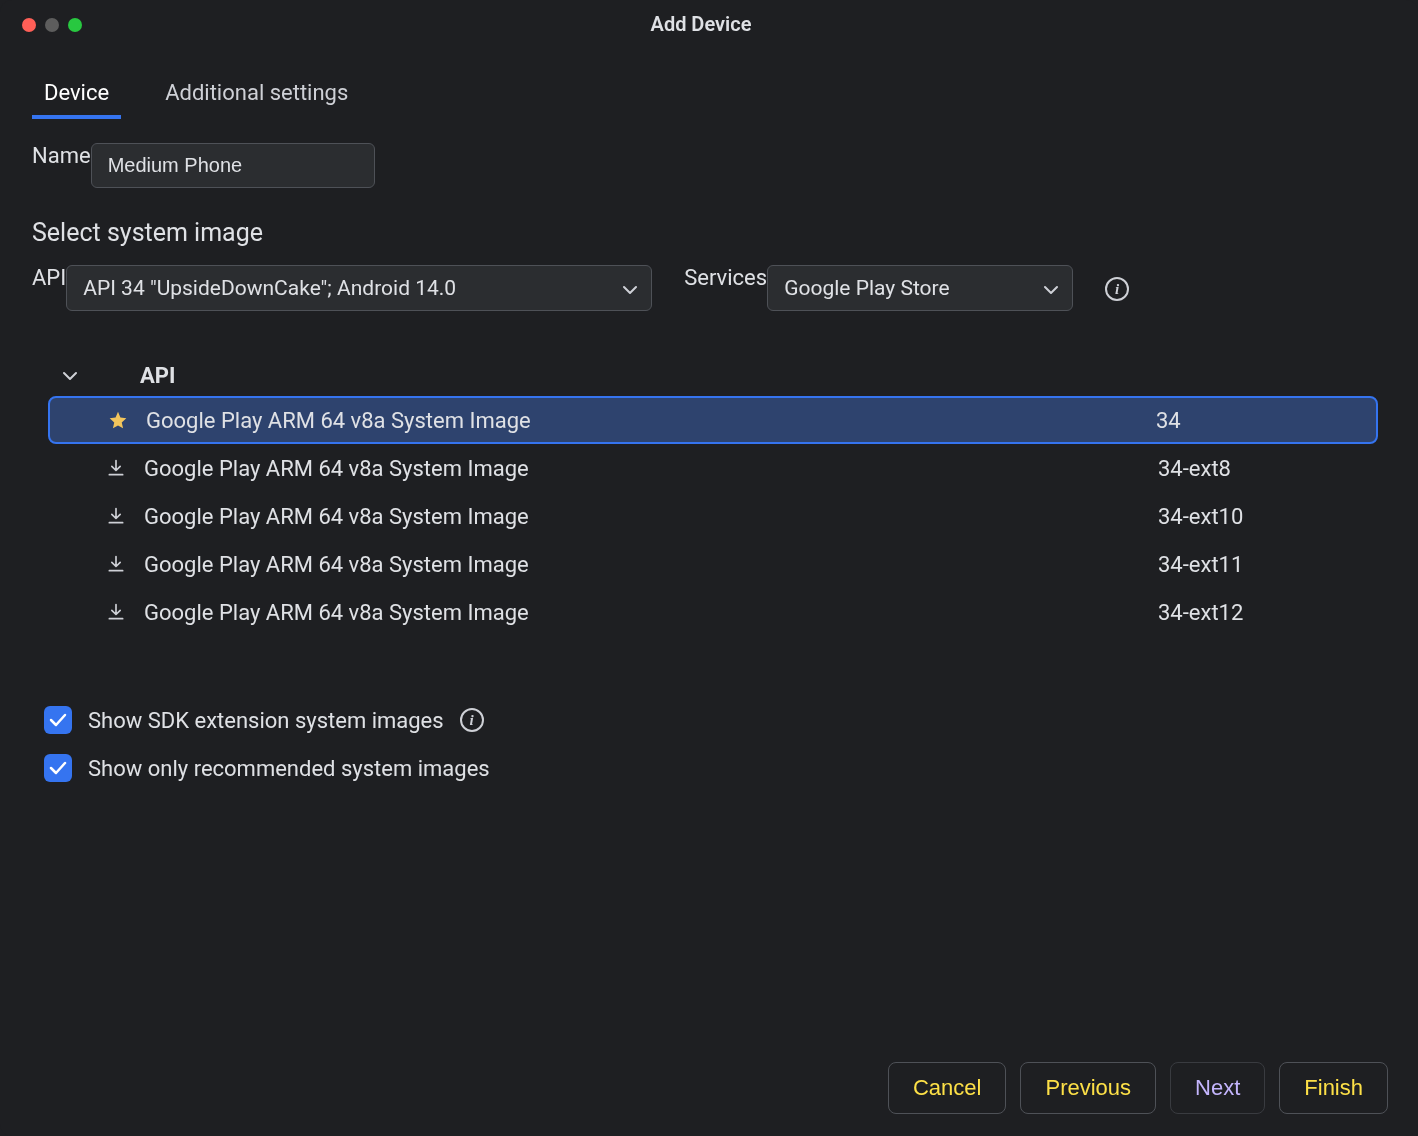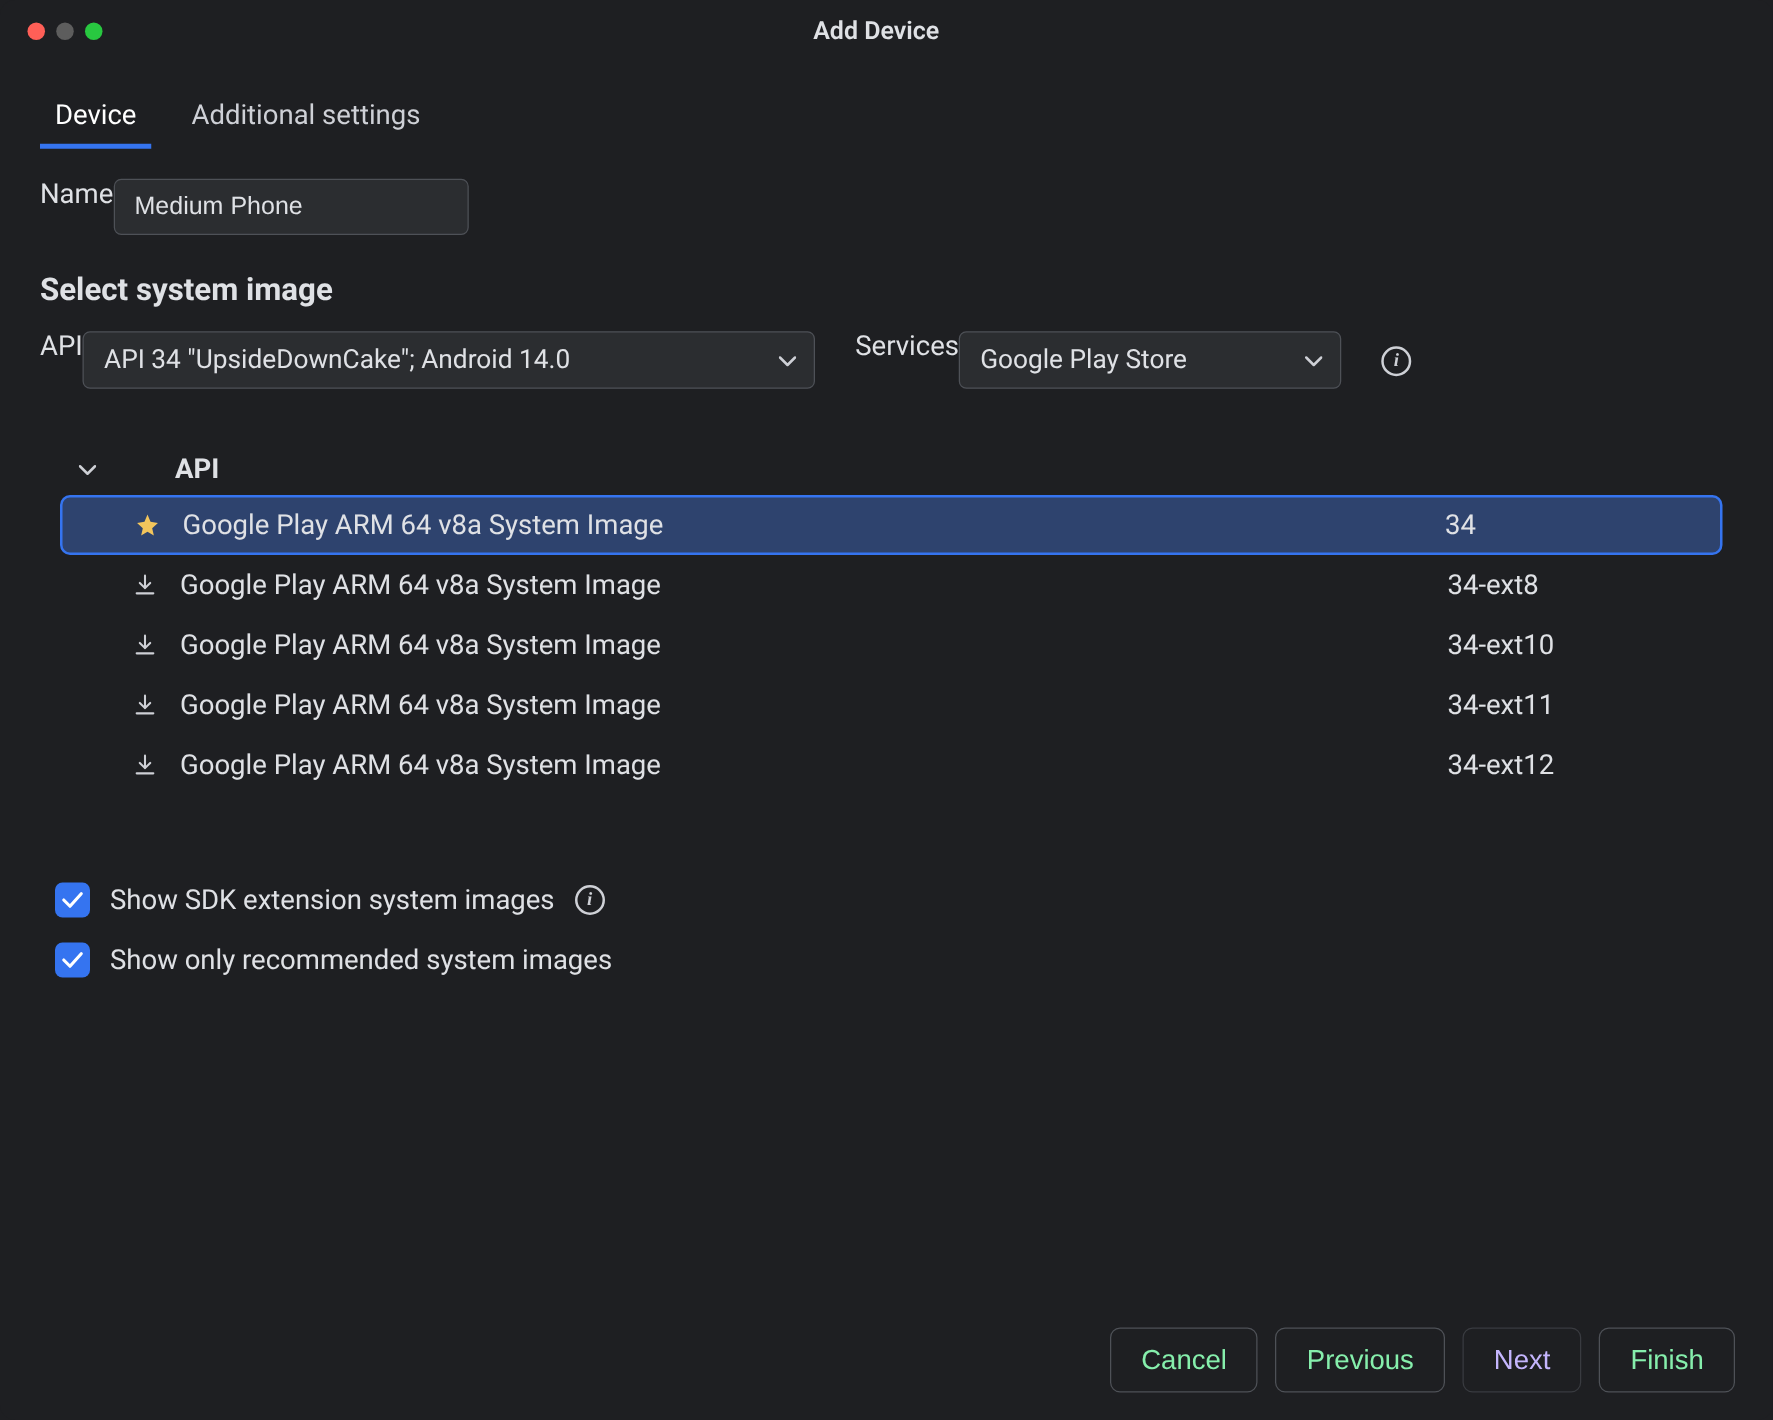--- a/index.html
+++ b/index.html
@@ -52,21 +52,21 @@
   .content {
     padding: 26px 32px 0 32px;
   }
   h1.page-title {
     font-size: 28px;
     font-weight: 700;
     margin-bottom: 20px;
   }
   .tabs {
     display: flex;
-    gap: 20px;
+    gap: 32px;
     margin-bottom: 24px;
   }
   .tab {
     font-size: 22px;
     padding: 6px 12px 10px 12px;
     cursor: pointer;
     color: #CED0D6;
   }
   .tab.active {
     border-bottom: 4px solid #3574F0;
@@ -82,21 +82,21 @@
     border: 1px solid #4E5157;
     border-radius: 6px;
     color: #DFE1E5;
     font-size: 20px;
     padding: 10px 16px;
     outline: none;
     width: 284px;
   }
   h2.section-title {
     font-size: 25px;
-    font-weight: 700;
+    font-weight: 400;
     margin: 30px 0 18px 0;
   }
   .row-fields {
     display: flex;
     gap: 32px;
     align-items: flex-end;
   }
   .field-group { display: flex; flex-direction: row; }
   .select {
     background: #2B2D30;
@@ -185,21 +185,21 @@
     position: absolute;
     bottom: 22px;
     right: 30px;
     display: flex;
     gap: 14px;
   }
   .btn {
     background: transparent;
     border: 1.5px solid #4E5157;
     border-radius: 8px;
-    color: #86efac;
+    color: #fde047;
     font-size: 22px;
     padding: 12px 24px;
     cursor: pointer;
   }
   .btn.disabled {
     color: #c4b5fd;
     border-color: #393B40;
     cursor: default;
   }
 </style>

